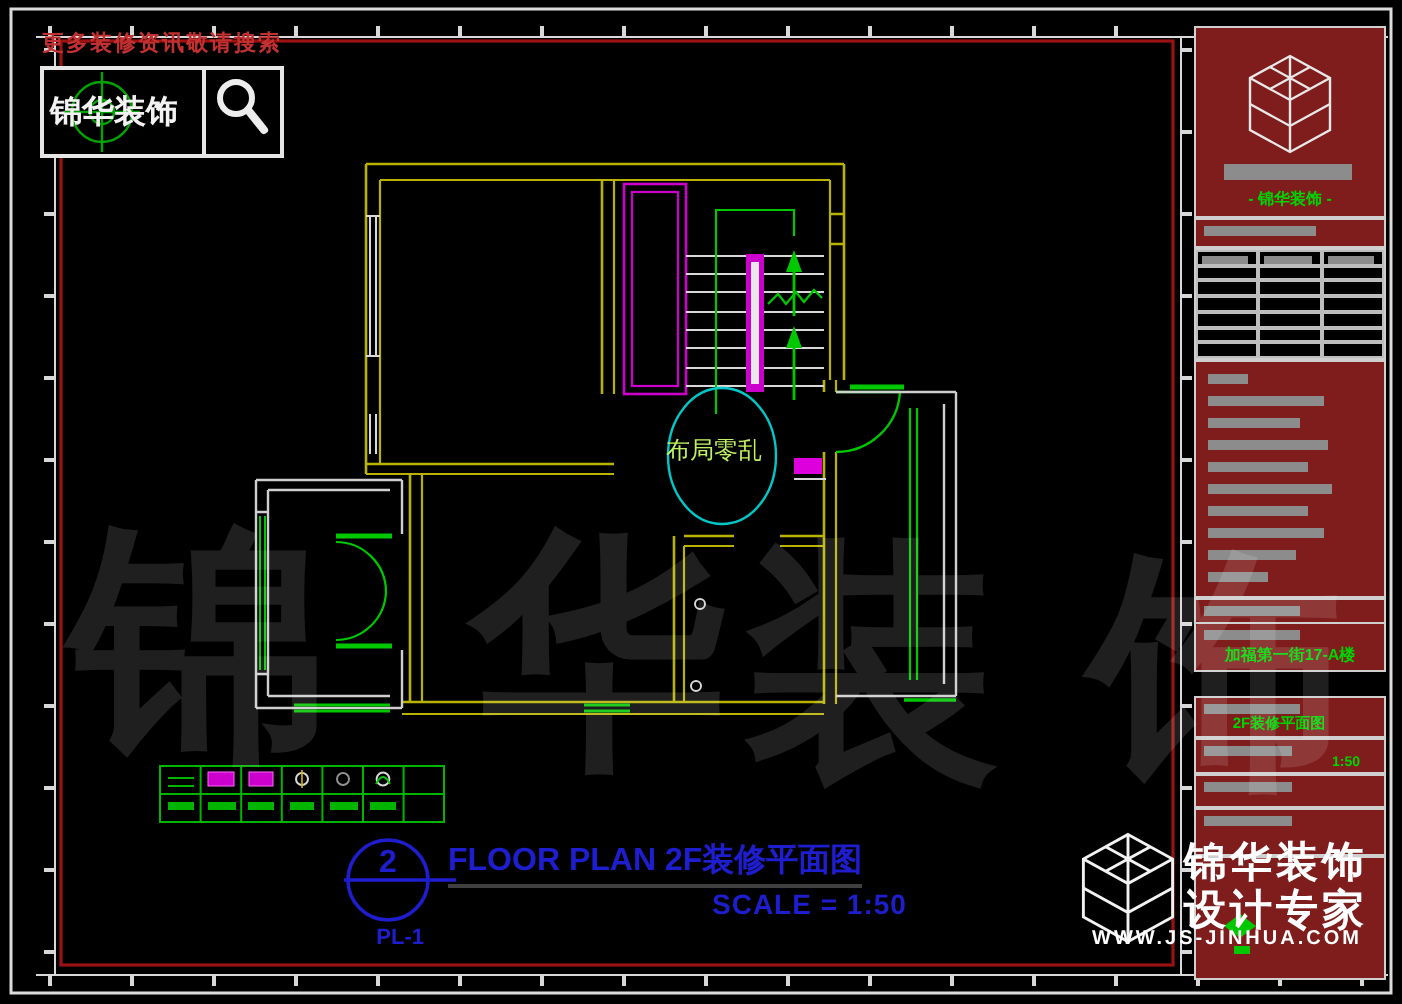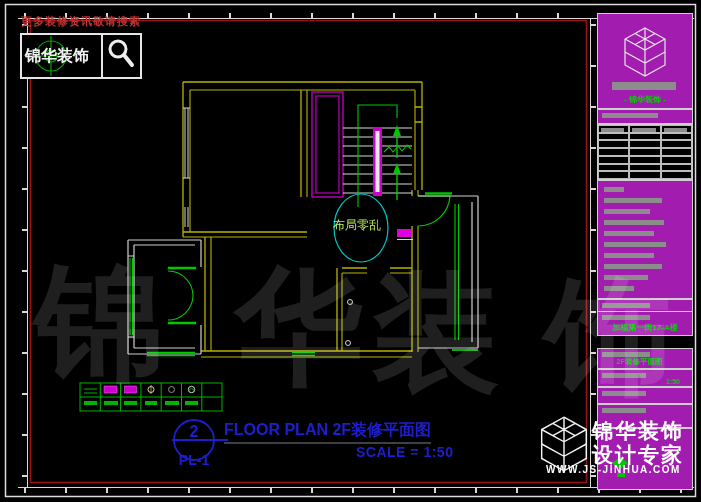--- a/index.html
+++ b/index.html
@@ -14,27 +14,27 @@
   .logobox{left:20px;top:33px;width:118px;height:42px;border:2px solid #e6e6e6;background:#000;
            z-index:6;display:flex;}
   .logobox .brandcell{position:relative;width:79px;height:100%;overflow:hidden;}
   .logobox .searchcell{position:relative;width:37px;height:100%;border-left:2px solid #e6e6e6;}
   .brandtext{position:absolute;left:3px;top:11px;font-size:16px;font-weight:bold;color:#f2f2f2;
              white-space:nowrap;letter-spacing:0;}
   
   .annot{left:333px;top:217px;color:#bef264;font-size:12px;font-weight:normal;white-space:nowrap;z-index:3;}
   
   .sheetnum{left:184px;top:423px;width:20px;text-align:center;color:#1e1ecf;font-size:16px;font-weight:bold;z-index:3;}
-  .sheetref{left:176px;top:452px;width:36px;text-align:center;color:#1e1ecf;font-size:14px;font-weight:bold;z-index:3;}
+  .sheetref{left:176px;top:463px;width:36px;text-align:right;color:#1e1ecf;font-size:11px;font-weight:bold;z-index:3;}
   .sheettitle{left:224px;top:420px;color:#1e1ecf;font-size:16px;font-weight:bold;white-space:nowrap;
               border-bottom:2px solid #404040;padding-bottom:1px;z-index:3;}
   .sheetscale{left:356px;top:444px;color:#1e1ecf;font-size:14px;font-weight:bold;letter-spacing:0.5px;z-index:3;}
   
   .tb{left:597px;top:13px;width:96px;height:475px;z-index:2;}
-  .tbbox{position:absolute;left:0;width:94px;border:1px solid #cfcfcf;background:#a21caf;}
+  .tbbox{position:absolute;left:0;width:94px;border:1px solid #cfcfcf;background:#7f1d1d;}
   .tbgrid{position:absolute;left:0;top:111px;width:94px;height:54px;border:1px solid #cfcfcf;
           display:grid;grid-template-columns:1fr 1fr 1fr;grid-template-rows:repeat(7,1fr);background:#000;}
   .tbgrid .cell{border:0.5px solid #bdbdbd;position:relative;}
   .tbgrid .cell .bar{position:absolute;left:2px;top:2px;height:4px;width:80%;}
   .greentxt{position:absolute;color:#00d400;font-weight:bold;white-space:nowrap;overflow:hidden;}
   
   .wmchar{position:absolute;font-size:128px;font-weight:900;color:rgba(255,255,255,0.12);
           line-height:130px;z-index:4;}
   .wmbrand{position:absolute;color:#fff;font-weight:900;font-size:21px;letter-spacing:2px;
            white-space:nowrap;z-index:5;}

